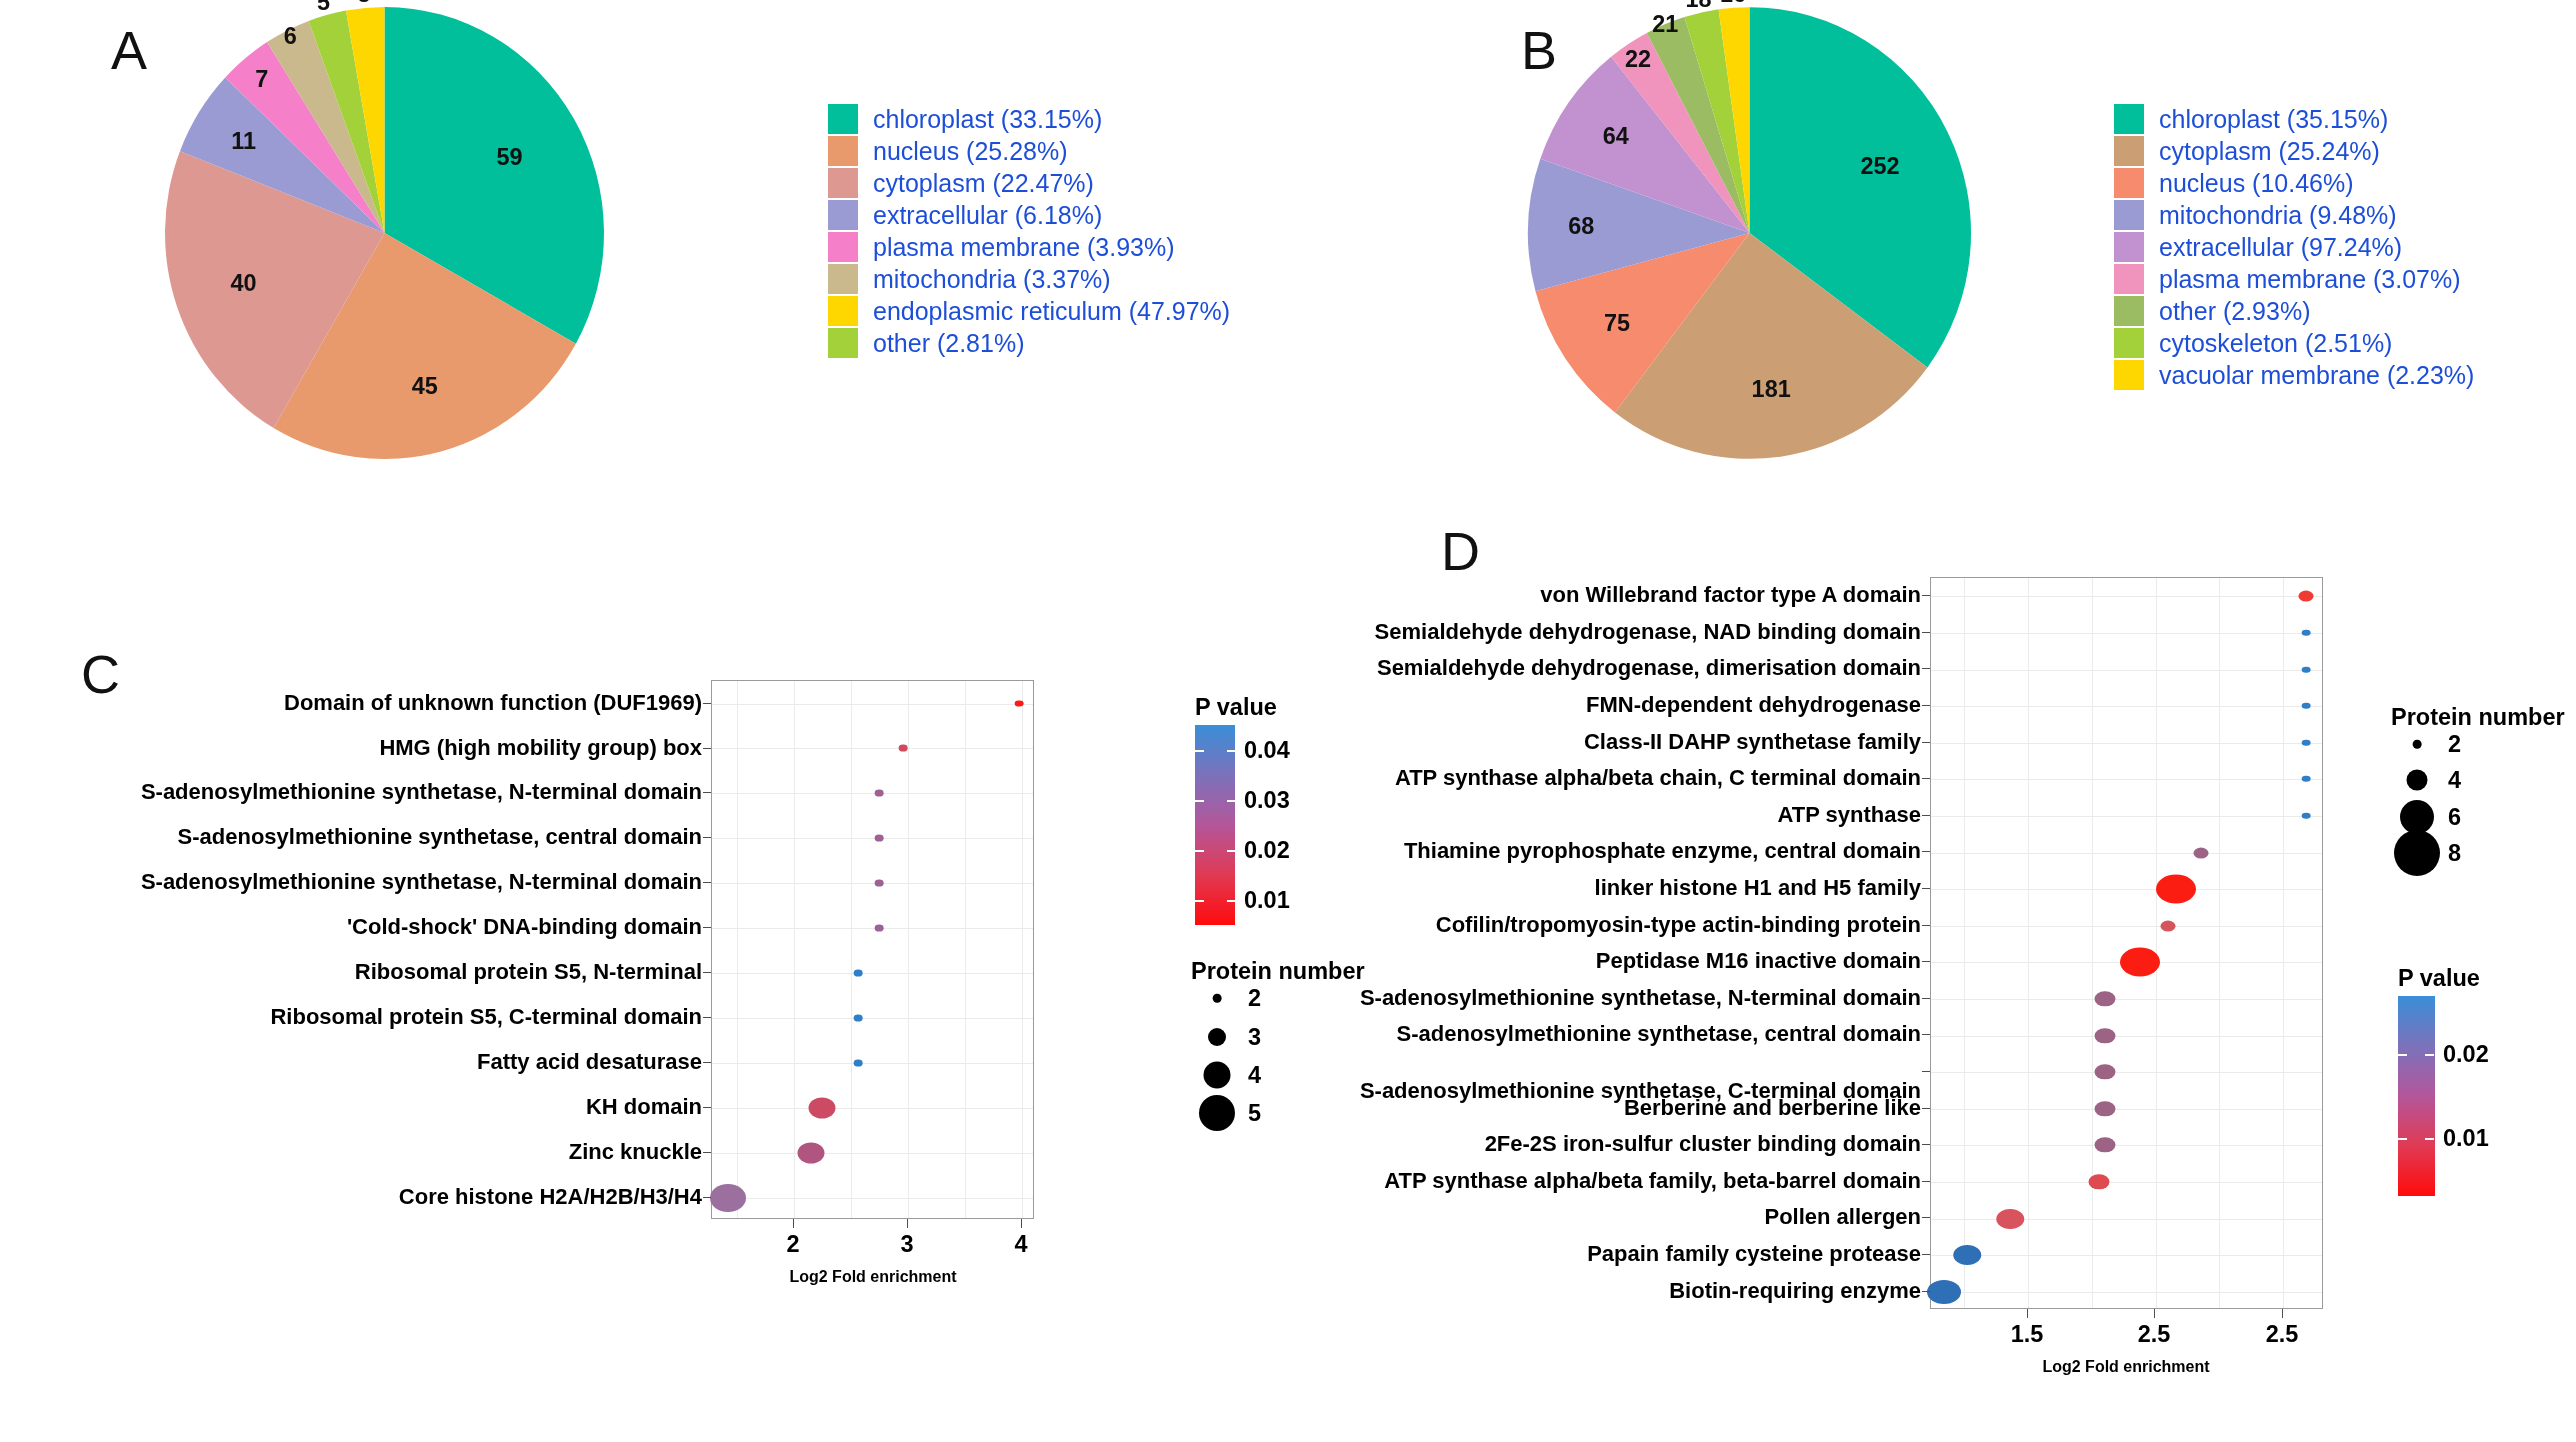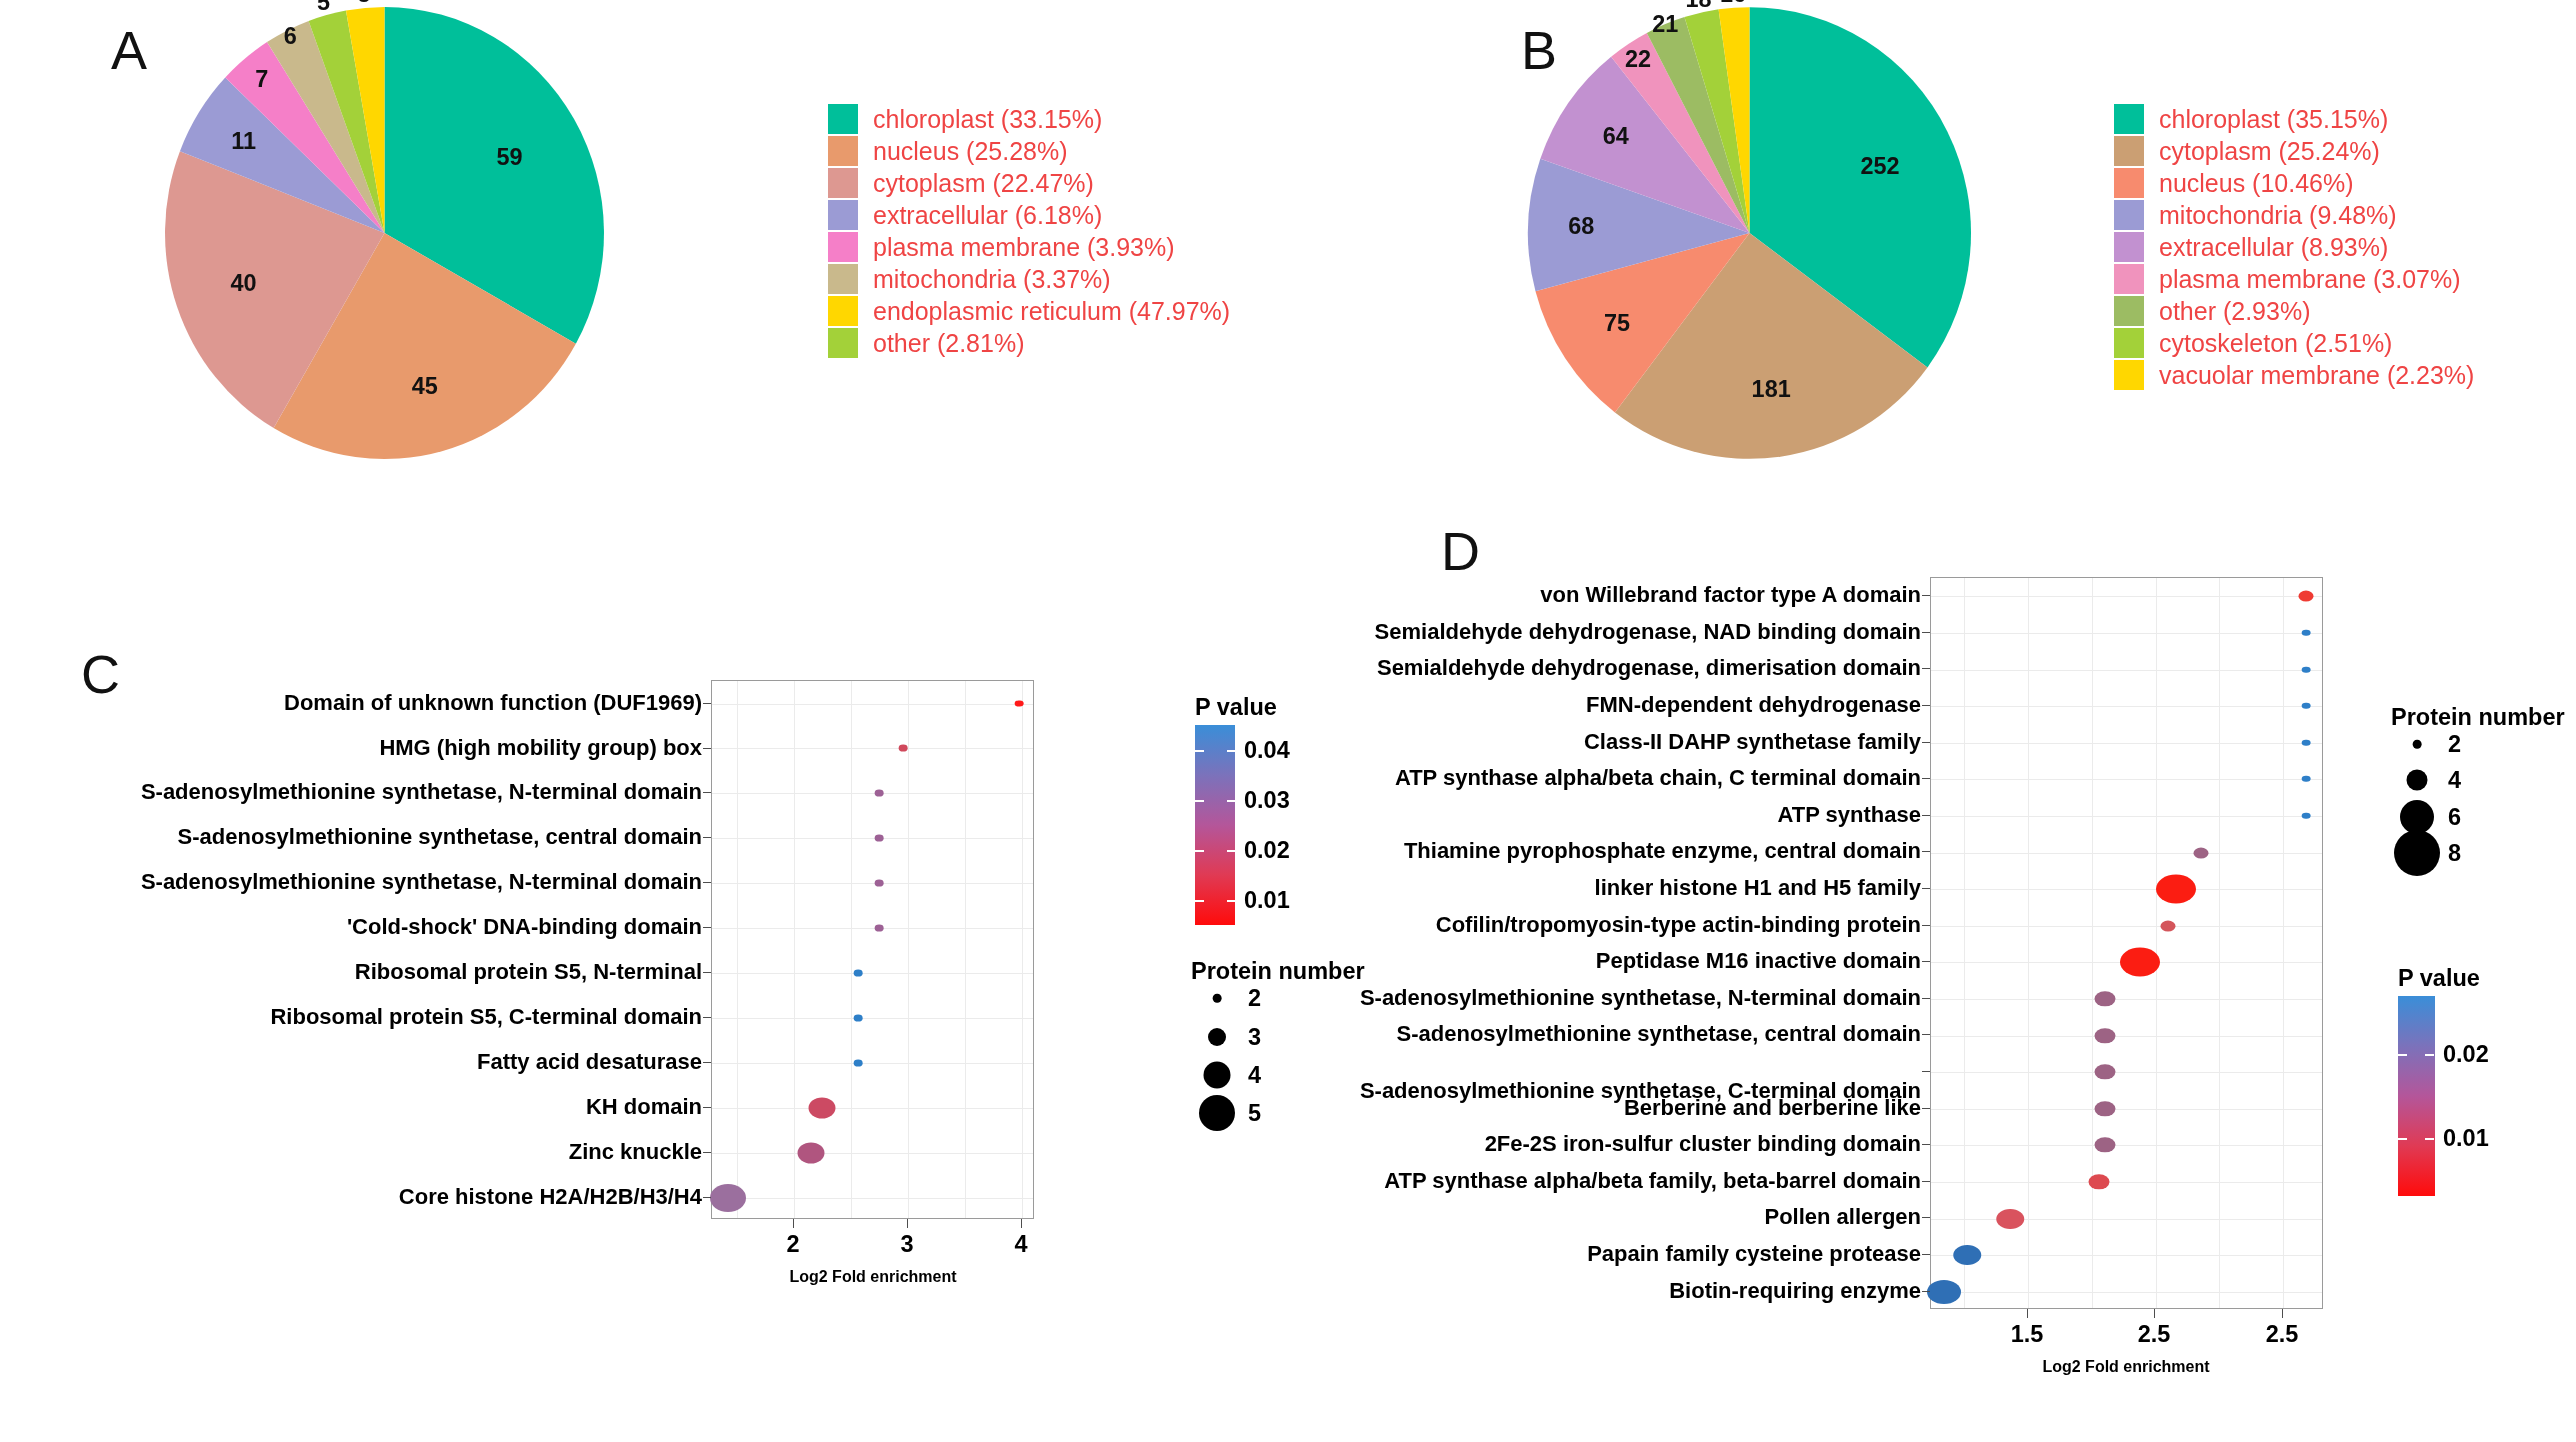--- a/index.html
+++ b/index.html
@@ -8,21 +8,21 @@
 
   
   .pie-wrap{position:absolute;}
   .pie-svg{display:block;overflow:visible;}
   .pie-num{font-size:27px;font-weight:700;fill:#111;font-family:"Liberation Sans",sans-serif;}
 
   
   .pie-legend{position:absolute;}
   .pie-legend .row{display:flex;align-items:center;height:32px;}
   .pie-legend .sw{width:30px;height:30px;flex:0 0 30px;}
-  .pie-legend .lbl{margin-left:15px;font-size:25px;color:#ef4444;white-space:nowrap;font-family:"Liberation Sans",sans-serif;}
+  .pie-legend .lbl{margin-left:15px;font-size:25px;color:#1d4ed8;white-space:nowrap;font-family:"Liberation Sans",sans-serif;}
 
   
   .dot-panel{position:absolute;}
   .dot-labels{position:absolute;text-align:right;}
   .dot-labels .dl{font-size:22px;font-weight:700;white-space:nowrap;line-height:1;position:absolute;right:0;transform:translateY(-50%);font-family:"Liberation Sans",sans-serif;}
   .plot-box{position:absolute;border:1.7px solid #9a9a9a;background:#fff;box-sizing:border-box;}
   .gl{position:absolute;background:#ebebeb;}
   .gl.h{left:0;right:0;height:0.9px;}
   .gl.v{top:0;bottom:0;width:0.9px;}
   .dot{position:absolute;border-radius:50%;transform:translate(-50%,-50%);}
@@ -135,21 +135,21 @@
     <div class="row">
       <div class="sw" style="background: rgb(247, 139, 110);"></div>
       <div class="lbl">nucleus (10.46%)</div>
     </div>
     <div class="row">
       <div class="sw" style="background: rgb(155, 155, 212);"></div>
       <div class="lbl">mitochondria (9.48%)</div>
     </div>
     <div class="row">
       <div class="sw" style="background: rgb(194, 145, 208);"></div>
-      <div class="lbl">extracellular (8.93%)</div>
+      <div class="lbl">extracellular (97.24%)</div>
     </div>
     <div class="row">
       <div class="sw" style="background: rgb(240, 147, 189);"></div>
       <div class="lbl">plasma membrane (3.07%)</div>
     </div>
     <div class="row">
       <div class="sw" style="background: rgb(156, 188, 99);"></div>
       <div class="lbl">other (2.93%)</div>
     </div>
     <div class="row">

